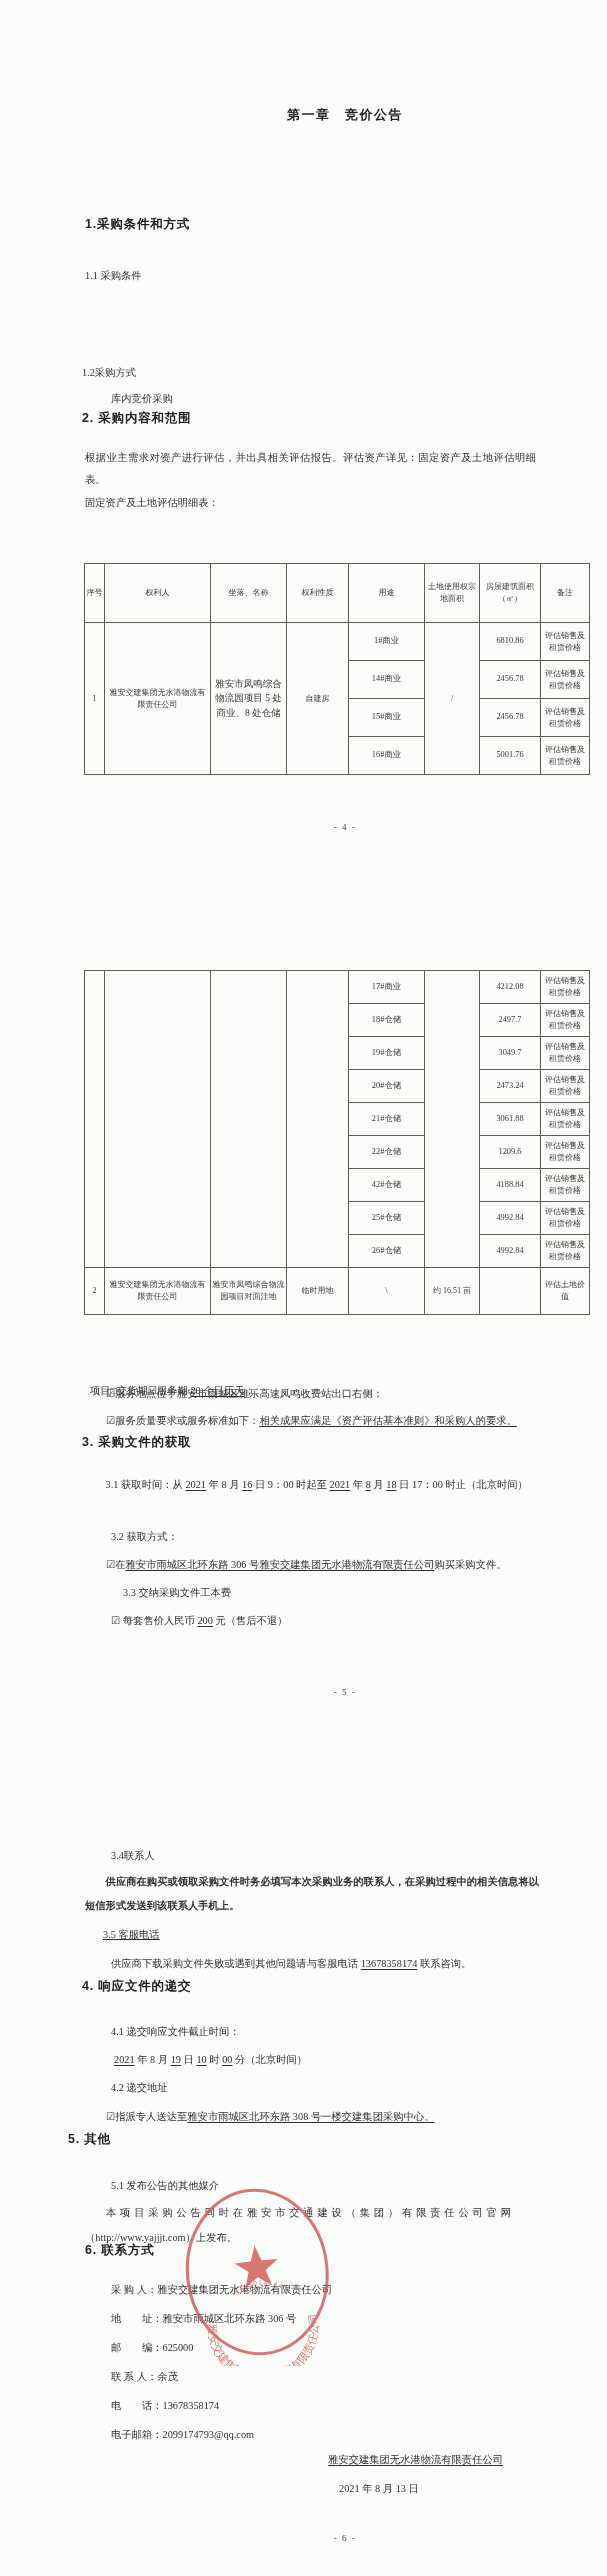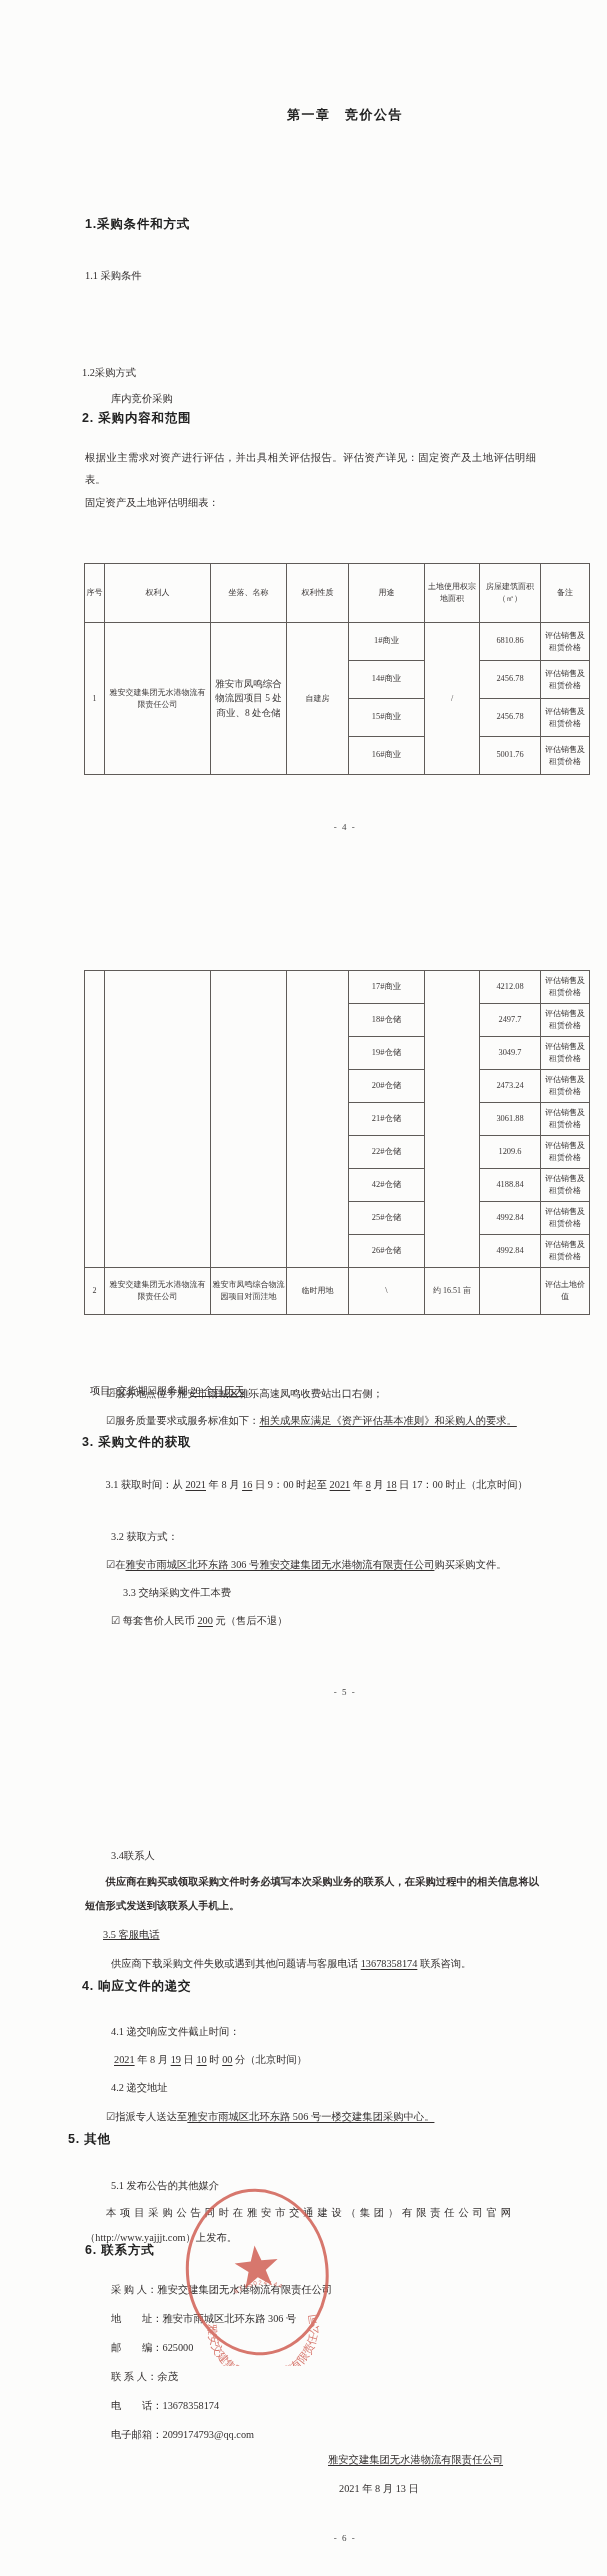--- a/index.html
+++ b/index.html
@@ -201,21 +201,21 @@
     <span>供应商下载采购文件失败或遇到其他问题请与客服电话 </span><span class="u">13678358174</span><span> 联系咨询。</span>
   </div>
 
   <div class="abs hsans sech" style="left:82px;top:1978px;">4. 响应文件的递交</div>
   <div class="abs body" style="left:111px;top:2020px;">4.1 递交响应文件截止时间：</div>
   <div class="abs body" style="left:114px;top:2048px;">
     <span class="u">2021</span><span> 年 8 月 </span><span class="u">19</span><span> 日 </span><span class="u">10</span><span> 时 </span><span class="u">00</span><span> 分（北京时间）</span>
   </div>
   <div class="abs body" style="left:111px;top:2076px;">4.2 递交地址</div>
   <div class="abs body" style="left:106px;top:2105px;">
-    <span>☑指派专人送达至</span><span class="u">雅安市雨城区北环东路 506 号一楼交建集团采购中心。</span>
+    <span>☑指派专人送达至</span><span class="u">雅安市雨城区北环东路 308 号一楼交建集团采购中心。</span>
   </div>
 
   <div class="abs hsans sech" style="left:68px;top:2131px;">5. 其他</div>
   <div class="abs body" style="left:111px;top:2174px;">5.1 发布公告的其他媒介</div>
   <div class="abs body spaced" style="left:106px;top:2201px;white-space:nowrap;">本项目采购公告同时在雅安市交通建设（集团）有限责任公司官网</div>
   <div class="abs body" style="left:85px;top:2226px;">（http://www.yajjjt.com）上发布。</div>
 
   <div class="abs hsans sech" style="left:85px;top:2242px;">6. 联系方式</div>
   <div class="abs body" style="left:111px;top:2278px;">采 购 人：雅安交建集团无水港物流有限责任公司</div>
   <div class="abs body" style="left:111px;top:2307px;">地　　址：雅安市雨城区北环东路 306 号</div>

